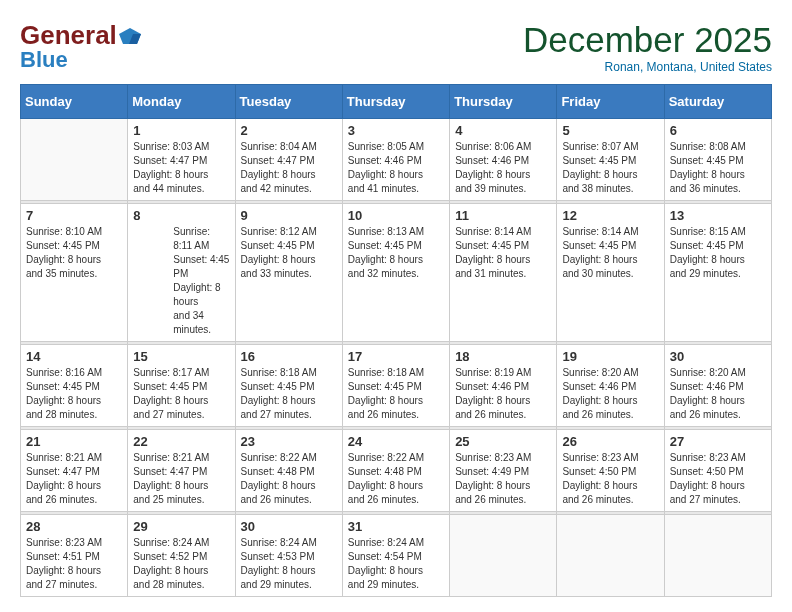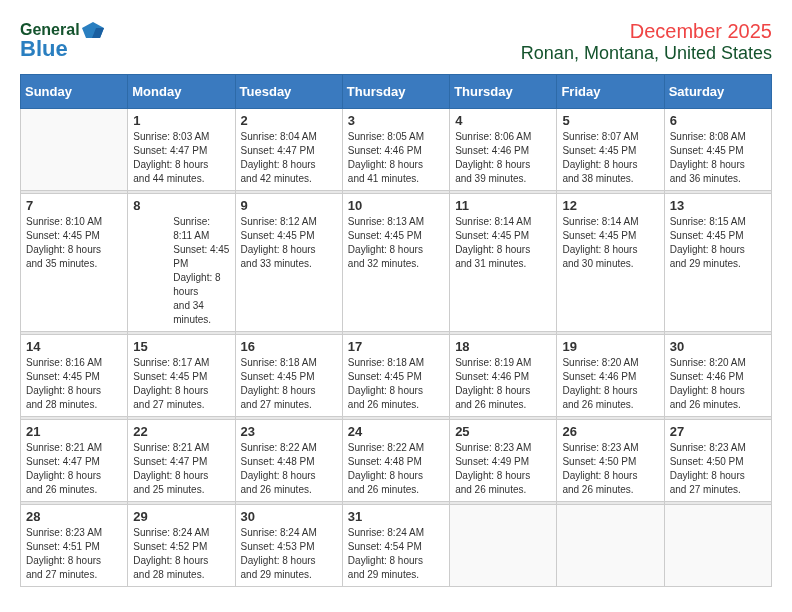--- a/index.html
+++ b/index.html
@@ -18,27 +18,27 @@
     }
     .logo {
       display: flex;
       flex-direction: column;
       align-items: flex-start;
     }
     .title-block {
       text-align: right;
     }
     .month-title {
-      font-size: 20px;
+      font-size: 35px;
       font-weight: normal;
-      color: #ef4444;
+      color: #14532d;
     }
     .location {
-      font-size: 18px;
-      color: #14532d;
+      font-size: 12px;
+      color: #0369a1;
     }
     .calendar {
       width: 100%;
       border-collapse: collapse;
       border: 1px solid #ccc;
     }
     .calendar th {
       background-color: #3a7abf;
       color: #fff;
       font-size: 13px;
@@ -70,21 +70,21 @@
     .empty-cell {
       background: #f9f9f9;
     }
   </style>
 </head>
 <body>
 
 <div class="header">
   <div class="logo">
     <div style="display:flex;align-items:center;">
-      <span style="font-size:16px;font-weight:bold;color:#14532d;">General</span>
+      <span style="font-size:26px;font-weight:bold;color:#7f1d1d;">General</span>
       <svg width="22" height="20" viewBox="0 0 22 20" style="margin:0 2px;">
         <polygon points="4,18 18,18 22,8 11,2 0,8" fill="#2a7fc0"></polygon>
         <polygon points="10,18 18,18 22,8 14,8" fill="#1a5fa0"></polygon>
       </svg>
     </div>
     <span style="font-size:22px;font-weight:bold;color:#2a7fc0;margin-top:-4px;">Blue</span>
   </div>
   <div class="title-block">
     <div class="month-title">December 2025</div>
     <div class="location">Ronan, Montana, United States</div>

